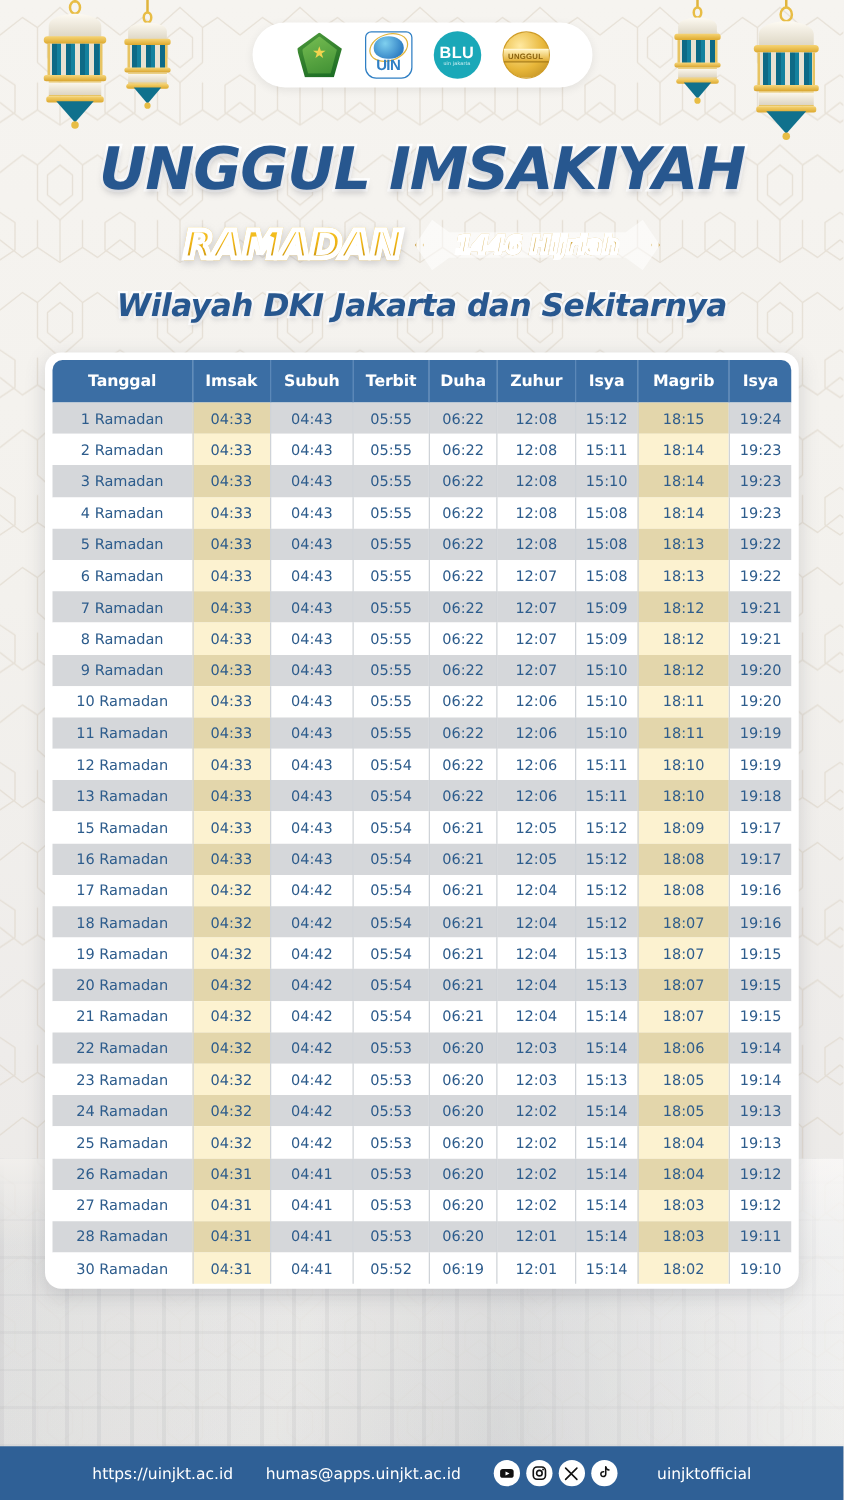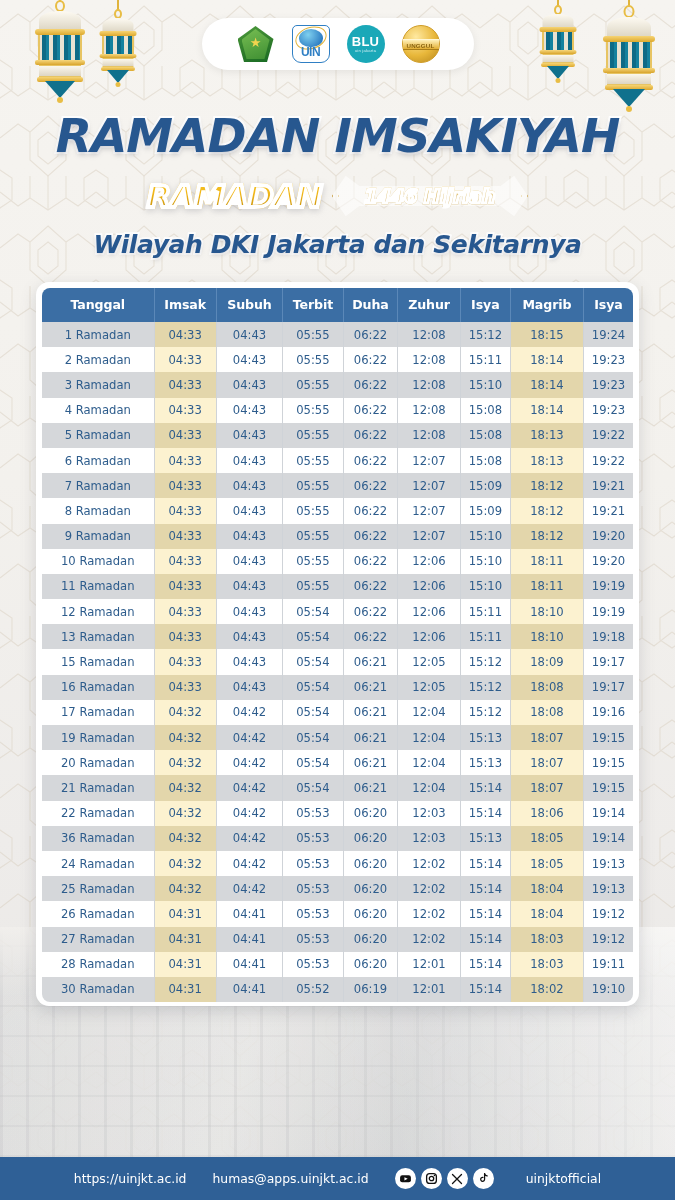--- a/index.html
+++ b/index.html
@@ -409,21 +409,21 @@
       <div class="t2">uin jakarta</div>
     </div>
     <div class="logo logo-unggul">
       <div class="med"></div>
       <div class="band">
           <span>UNGGUL</span>
         </div>
     </div>
   </div>
 
-  <div class="title-main">RAMADAN IMSAKIYAH</div>
+  <div class="title-main">UNGGUL IMSAKIYAH</div>
 
   <div class="ramadan-row">
     <div class="ramadan-word">RAMADAN</div>
     <div class="hijri-badge">
       <div class="frame"></div>
       <div class="frame2"></div>
       <div class="txt">1446 Hijriah</div>
     </div>
   </div>
 
@@ -615,20 +615,31 @@
             <td class="hl">04:32</td>
             <td>04:42</td>
             <td>05:54</td>
             <td>06:21</td>
             <td>12:04</td>
             <td>15:12</td>
             <td class="hl">18:08</td>
             <td>19:16</td>
           </tr>
           <tr>
+            <td class="date">18 Ramadan</td>
+            <td class="hl">04:32</td>
+            <td>04:42</td>
+            <td>05:54</td>
+            <td>06:21</td>
+            <td>12:04</td>
+            <td>15:12</td>
+            <td class="hl">18:07</td>
+            <td>19:16</td>
+          </tr>
+          <tr>
             <td class="date">19 Ramadan</td>
             <td class="hl">04:32</td>
             <td>04:42</td>
             <td>05:54</td>
             <td>06:21</td>
             <td>12:04</td>
             <td>15:13</td>
             <td class="hl">18:07</td>
             <td>19:15</td>
           </tr>
@@ -659,21 +670,21 @@
             <td class="hl">04:32</td>
             <td>04:42</td>
             <td>05:53</td>
             <td>06:20</td>
             <td>12:03</td>
             <td>15:14</td>
             <td class="hl">18:06</td>
             <td>19:14</td>
           </tr>
           <tr>
-            <td class="date">36 Ramadan</td>
+            <td class="date">23 Ramadan</td>
             <td class="hl">04:32</td>
             <td>04:42</td>
             <td>05:53</td>
             <td>06:20</td>
             <td>12:03</td>
             <td>15:13</td>
             <td class="hl">18:05</td>
             <td>19:14</td>
           </tr>
           <tr>

